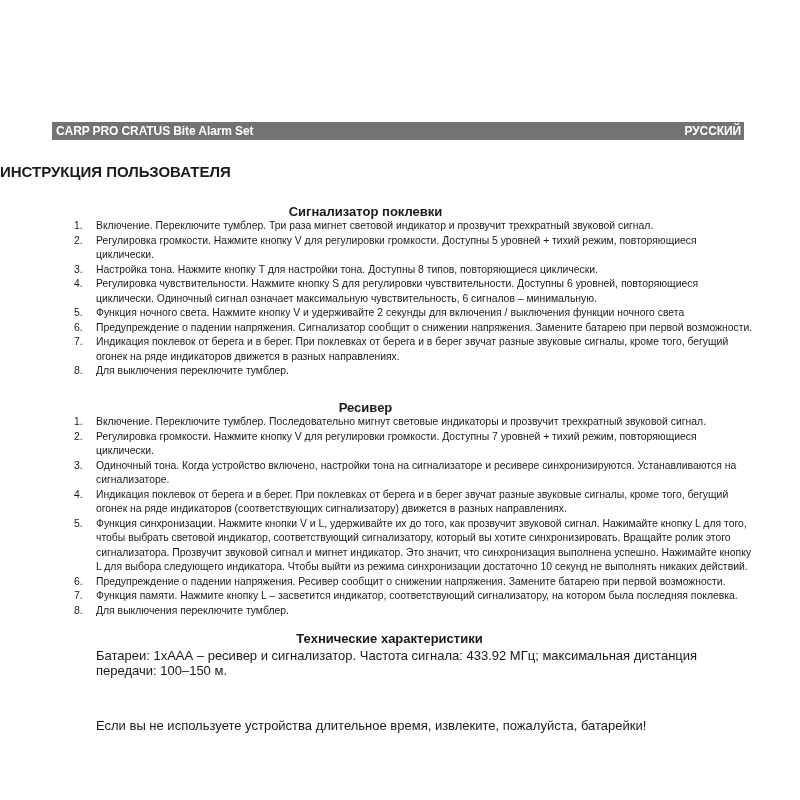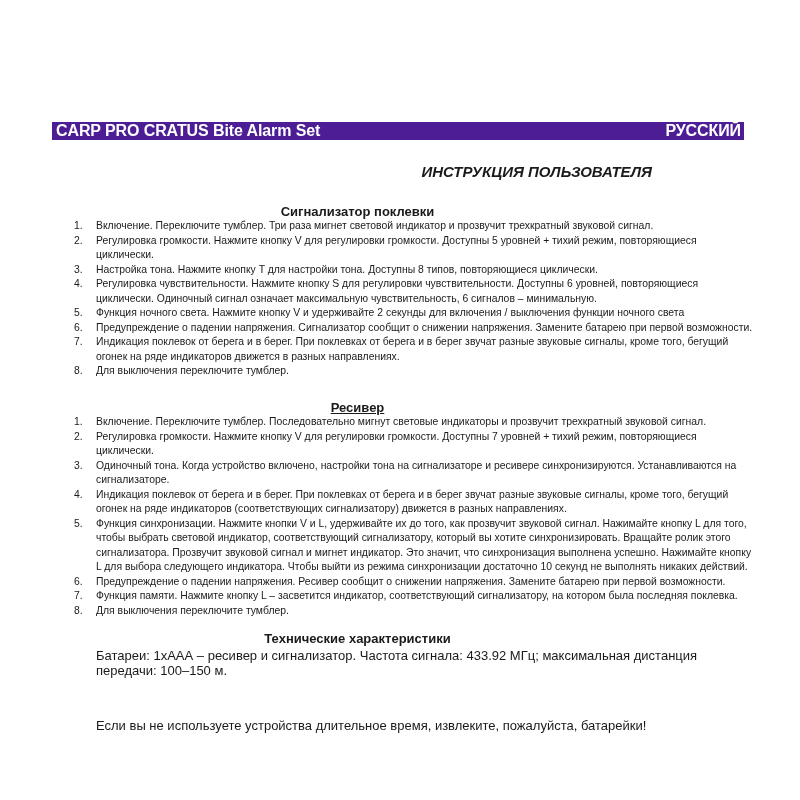--- a/index.html
+++ b/index.html
@@ -10,43 +10,42 @@
     }
     body {
       position: relative;
       font-family: "Liberation Sans", "DejaVu Sans", sans-serif;
       color: #1a1a1a;
     }
     .header-bar {
       position: absolute;
       left: 52px; top: 122px;
       width: 692px; height: 18px;
-      background: #4c1d95;
+      background: #737373;
       color: #ffffff;
       font-weight: bold;
-      font-size: 16px;
+      font-size: 12px;
       line-height: 18px;
       display: flex;
       justify-content: space-between;
       padding: 0 3px 0 4px;
       letter-spacing: -0.1px;
     }
     .doc-title {
       position: absolute;
       left: 0; top: 163px;
       width: 652px;
-      text-align: right;
+      text-align: left;
       font-weight: bold;
       font-size: 15px;
       letter-spacing: 0px;
-      font-style: italic;
     }
     .section-heading {
       position: absolute;
-      left: 8px;
+      left: 16px;
       width: 699px;
       text-align: center;
       font-weight: bold;
       font-size: 13px;
     }
     .list {
       position: absolute;
       left: 74px;
       width: 680px;
       list-style: none;
@@ -111,21 +110,21 @@
   <li>
       <span class="num">7.</span>
       <span class="txt">Индикация поклевок от берега и в берег. При поклевках от берега и в берег звучат разные звуковые сигналы, кроме того, бегущий огонек на ряде индикаторов движется в разных направлениях.</span>
     </li>
   <li>
       <span class="num">8.</span>
       <span class="txt">Для выключения переключите тумблер.</span>
     </li>
 </ol>
 
-<div class="section-heading" style="top:400px;text-decoration:underline;">Ресивер</div>
+<div class="section-heading" style="top:400px;">Ресивер</div>
 <ol class="list" style="top:415px;">
   <li>
       <span class="num">1.</span>
       <span class="txt">Включение. Переключите тумблер. Последовательно мигнут световые индикаторы и прозвучит трехкратный звуковой сигнал.</span>
     </li>
   <li>
       <span class="num">2.</span>
       <span class="txt">Регулировка громкости. Нажмите кнопку V для регулировки громкости. Доступны 7 уровней + тихий режим, повторяющиеся циклически.</span>
     </li>
   <li>
@@ -147,16 +146,16 @@
   <li>
       <span class="num">7.</span>
       <span class="txt">Функция памяти. Нажмите кнопку L – засветится индикатор, соответствующий сигнализатору, на котором была последняя поклевка.</span>
     </li>
   <li>
       <span class="num">8.</span>
       <span class="txt">Для выключения переключите тумблер.</span>
     </li>
 </ol>
 
-<div class="section-heading" style="top:631px;">Технические характеристики</div>
+<div class="section-heading" style="top:631px;margin-left:24px;">Технические характеристики</div>
 <div class="para" style="top:649px;">Батареи: 1хААА – ресивер и сигнализатор. Частота сигнала: 433.92 МГц; максимальная дистанция передачи: 100–150 м.</div>
 
 <div class="para" style="top:681px;margin-top:38px;">Если вы не используете устройства длительное время, извлеките, пожалуйста, батарейки!</div>
 
 </body></html>

